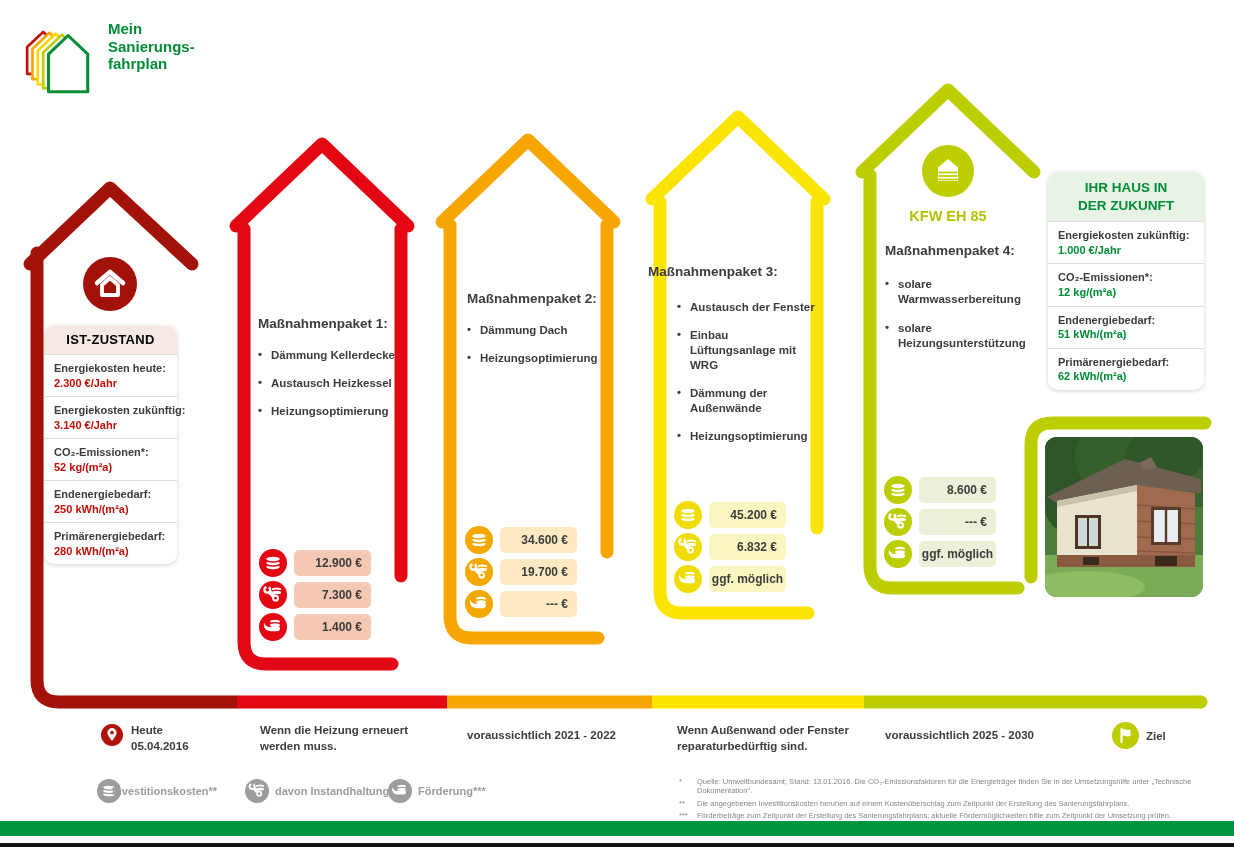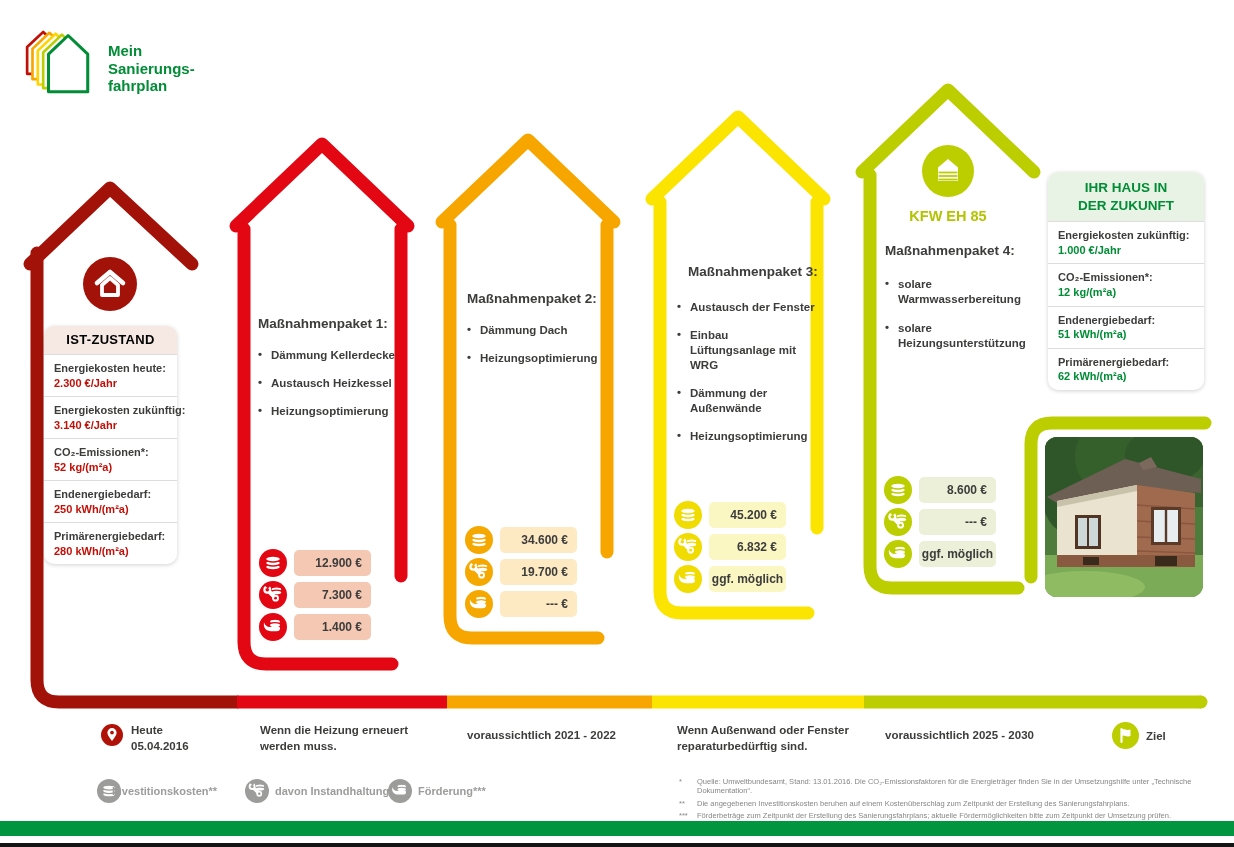--- a/index.html
+++ b/index.html
@@ -79,21 +79,21 @@
   </svg>
 
   <div class="abs" style="left:20px;top:12px;display:flex;gap:6px;">
     <svg width="82" height="88" viewBox="0 0 92 88">
       <path d="M8 64 V34 L26 17 L44 34 V64 Z" fill="#fff" stroke="#c21008" stroke-width="3" stroke-linejoin="round"></path>
       <path d="M14 70 V36 L33 18 L52 36 V70 Z" fill="#fff" stroke="#f7a600" stroke-width="3" stroke-linejoin="round"></path>
       <path d="M20 76 V38 L40 19 L60 38 V76 Z" fill="#fff" stroke="#fdd500" stroke-width="3" stroke-linejoin="round"></path>
       <path d="M26 80 V40 L47 20 L68 40 V80 Z" fill="#fff" stroke="#bccd00" stroke-width="3" stroke-linejoin="round"></path>
       <path d="M32 84 V42 L54 21 L76 42 V84 Z" fill="#fff" stroke="#008d36" stroke-width="3.4" stroke-linejoin="round"></path>
     </svg>
-    <div class="logo-text" style="margin-top:30px;">
+    <div class="logo-text" style="margin-top:8px;">
       <div>Mein</div>
       <div>Sanierungs-</div>
       <div>fahrplan</div>
     </div>
   </div>
 
   <svg class="abs" style="left:83px;top:257px;" width="54" height="54" viewBox="0 0 54 54">
     <circle cx="27" cy="27" r="27" fill="#a31208"></circle>
     <path d="M14 26 L27 15 L40 26" stroke="#fff" stroke-width="4.6" stroke-linecap="round" stroke-linejoin="round" fill="none"></path>
     <path d="M19 38 V28 L27 21 L35 28 V38 Z" stroke="#fff" stroke-width="3.8" stroke-linejoin="round" fill="none"></path>
@@ -209,21 +209,21 @@
           <g fill="#fff" stroke="#f5a800" stroke-width="1.3">
             <ellipse cx="16" cy="8.7" rx="5.6" ry="2.5"></ellipse>
             <ellipse cx="16" cy="12.2" rx="5.6" ry="2.5"></ellipse>
           </g>
           <path d="M5 9.5 C4 15 7.5 18.2 12 18.2 L17.5 18.2 C20 18.2 21 17 21 15.5 L21 14.3 L13.5 12.9 C10.5 15.2 6.5 13.6 5 9.5 Z" fill="#fff"></path>
         </svg>
       <div class="pill">--- €</div>
     </div>
   </div>
 
-  <div class="abs pkg-title" style="left:688px;top:264px;">Maßnahmenpaket 3:</div>
+  <div class="abs pkg-title" style="left:648px;top:264px;">Maßnahmenpaket 3:</div>
   <ul class="bullets abs" style="left:677px;top:300px;width:140px;">
     <li>Austausch der Fenster</li>
     <li>Einbau Lüftungsanlage mit WRG</li>
     <li>Dämmung der Außenwände</li>
     <li>Heizungsoptimierung</li>
   </ul>
   <div class="abs p3" style="left:674px;top:501px;">
     <div class="crow">
       <svg width="28" height="28" viewBox="0 0 28 28">
           <circle cx="14" cy="14" r="14" fill="#f0dc00"></circle>

